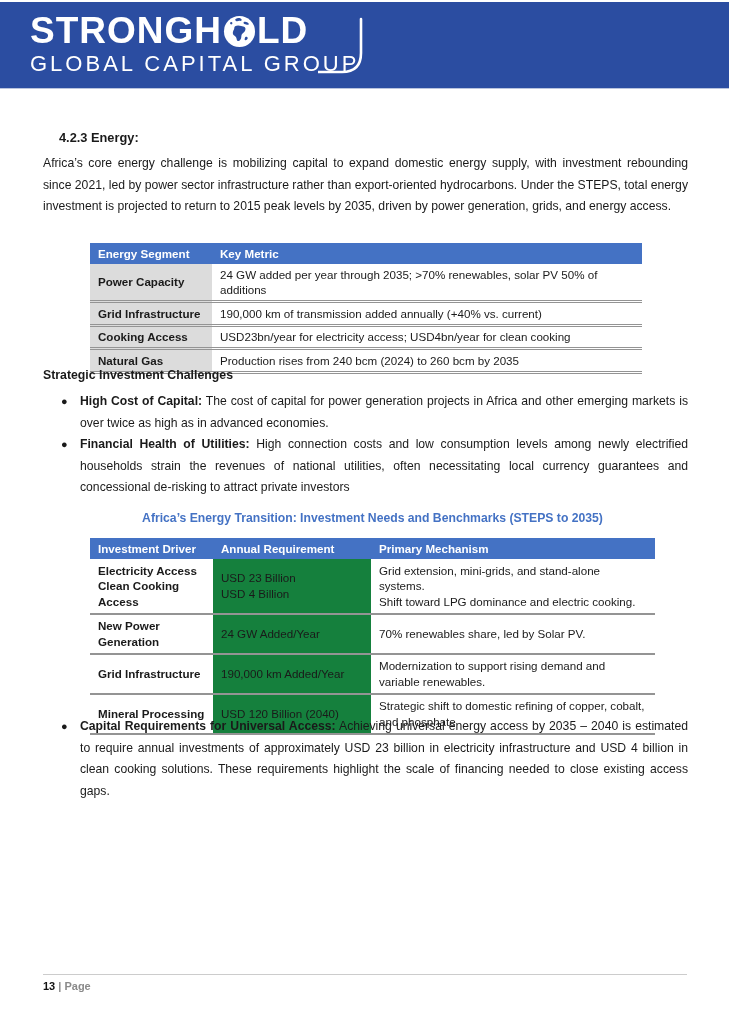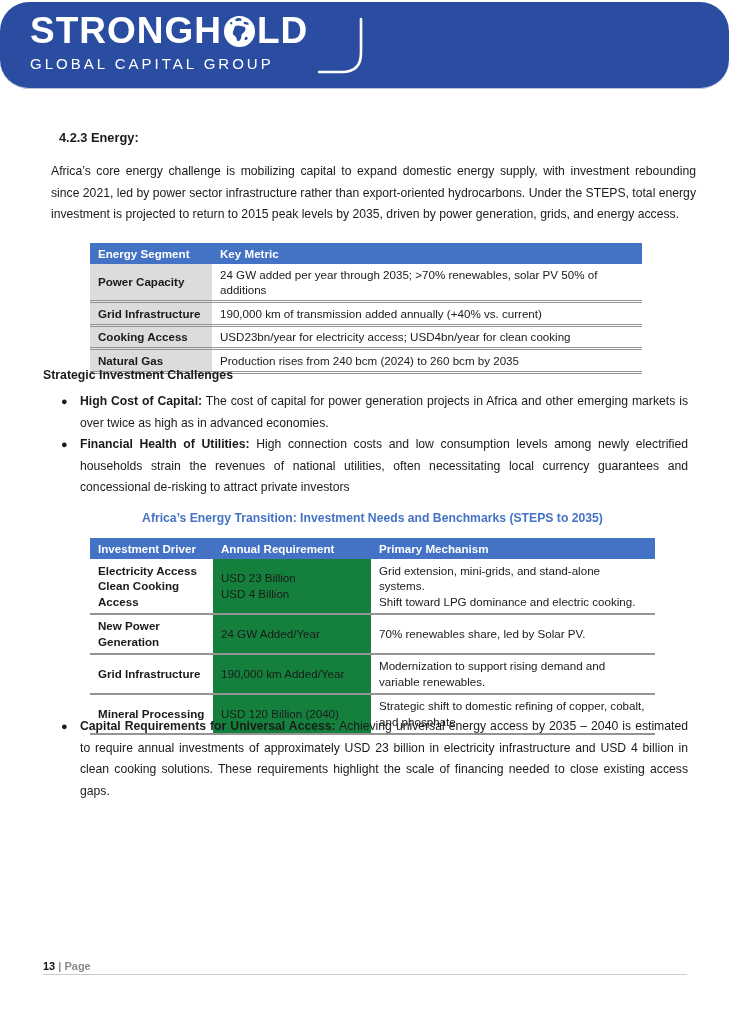--- a/index.html
+++ b/index.html
@@ -10,31 +10,30 @@
     font-family:"Liberation Sans",sans-serif;
     color:#1a1a1a;
     overflow:hidden;
   }
 
   
   .banner{
     position:absolute;top:2px;left:0;width:729px;height:86px;
     background:#2b4da1;
     border-bottom:1px solid #b9c4de;
-    border-radius:29px;
   }
   .logo{position:absolute;left:30px;top:9px;color:#ffffff;}
   .brand-line{
     font-size:37px;font-weight:bold;letter-spacing:1px;line-height:40px;
     display:flex;align-items:center;white-space:nowrap;
   }
   .globe{display:inline-flex;width:33px;height:33px;margin:0 1px;}
   .globe svg{width:33px;height:33px;}
   .brand-sub{
-    font-size:15px;font-weight:normal;letter-spacing:3px;line-height:24px;margin-top:1px;
+    font-size:22px;font-weight:normal;letter-spacing:3px;line-height:24px;margin-top:1px;
   }
   .bracket{position:absolute;left:318px;top:15px;}
 
   
   .abs{position:absolute;}
   .h-section{left:59px;top:130px;font-size:12.8px;font-weight:bold;}
   .intro{left:43px;top:153px;width:645px;font-size:12.2px;line-height:21.6px;text-align:justify;}
   .h-challenges{left:43px;top:368px;font-size:12.3px;font-weight:bold;}
 
   .bullets{left:43px;width:645px;font-size:12.2px;line-height:21.6px;}
@@ -61,21 +60,21 @@
   .t2 tbody tr + tr td{border-top:2px solid #949494;}
   .t2 tbody tr:last-child td{border-bottom:2px solid #949494;}
 
   .t2-title{
     left:90px;top:511px;width:565px;text-align:center;
     font-size:12.2px;font-weight:bold;color:#4472c4;
   }
 
   
   .footer-rule{left:43px;top:974px;width:644px;border-top:1px solid #cccccc;height:0;}
-  .footer-left{left:43px;top:960px;font-size:11px;}
+  .footer-left{left:43px;top:980px;font-size:11px;}
   .footer-left .num{font-weight:bold;color:#111111;}
   .footer-left .lbl{font-weight:bold;color:#8a8a8a;}
   .footer-right{right:42px;top:982px;font-size:11px;font-weight:bold;font-style:italic;color:#111111;margin-top:48px;}
 </style>
 </head>
 <body>
 
 <div class="page">
 
   <header class="banner">
@@ -95,21 +94,21 @@
         <span>LD</span>
       </div>
       <div class="brand-sub">GLOBAL CAPITAL GROUP</div>
     </div>
     <svg class="bracket" width="46" height="58" viewBox="0 0 46 58">
       <path d="M43 2 V36 Q43 55 24 55 H0" fill="none" stroke="#ffffff" stroke-width="2.6" stroke-linecap="round"></path>
     </svg>
   </header>
 
   <div class="abs h-section">4.2.3 Energy:</div>
-  <p class="abs intro" style="margin:8px">Africa’s core energy challenge is mobilizing capital to expand domestic energy supply, with investment rebounding since 2021, led by power sector infrastructure rather than export-oriented hydrocarbons. Under the STEPS, total energy investment is projected to return to 2015 peak levels by 2035, driven by power generation, grids, and energy access.</p>
+  <p class="abs intro" style="margin:0">Africa’s core energy challenge is mobilizing capital to expand domestic energy supply, with investment rebounding since 2021, led by power sector infrastructure rather than export-oriented hydrocarbons. Under the STEPS, total energy investment is projected to return to 2015 peak levels by 2035, driven by power generation, grids, and energy access.</p>
 
   <table class="abs t1">
     <colgroup>
         <col style="width:122px">
         <col>
       </colgroup>
     <thead>
       <tr>
         <th>Energy Segment</th>
         <th>Key Metric</th>

